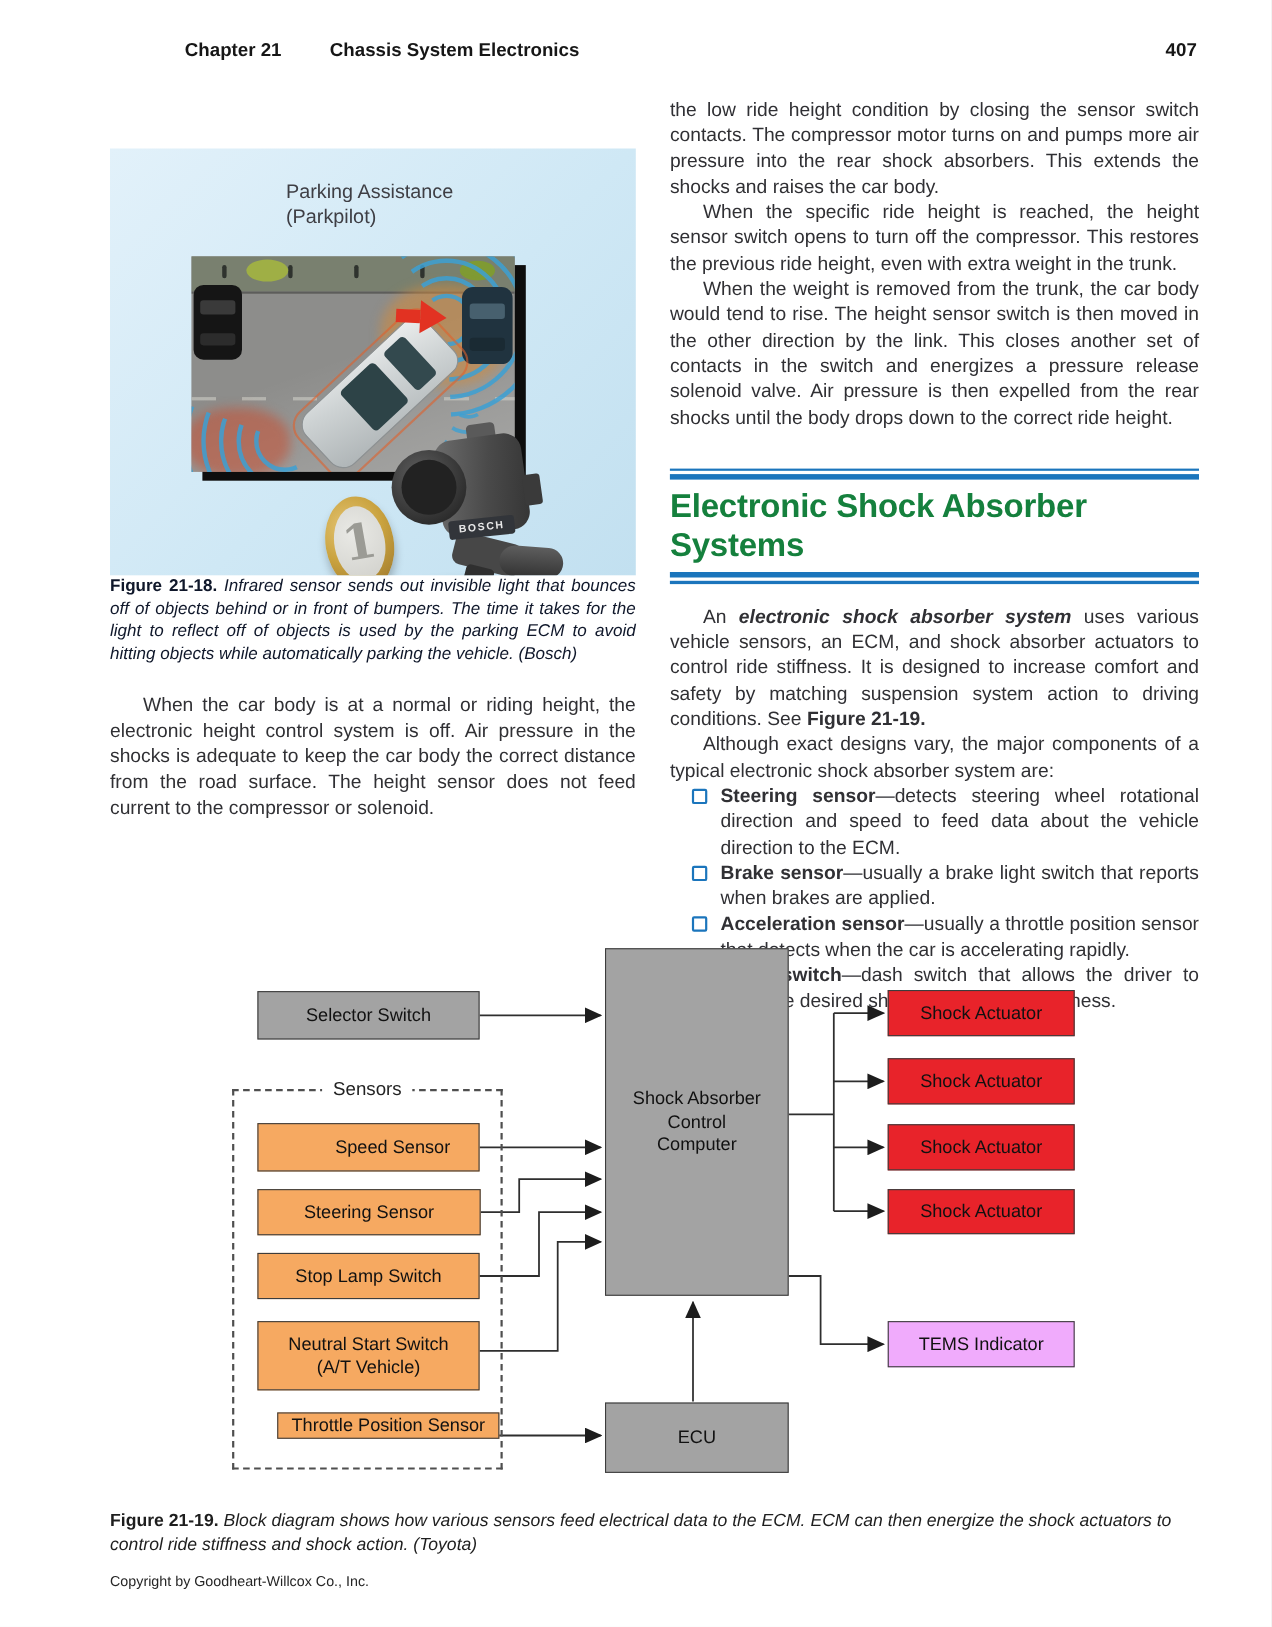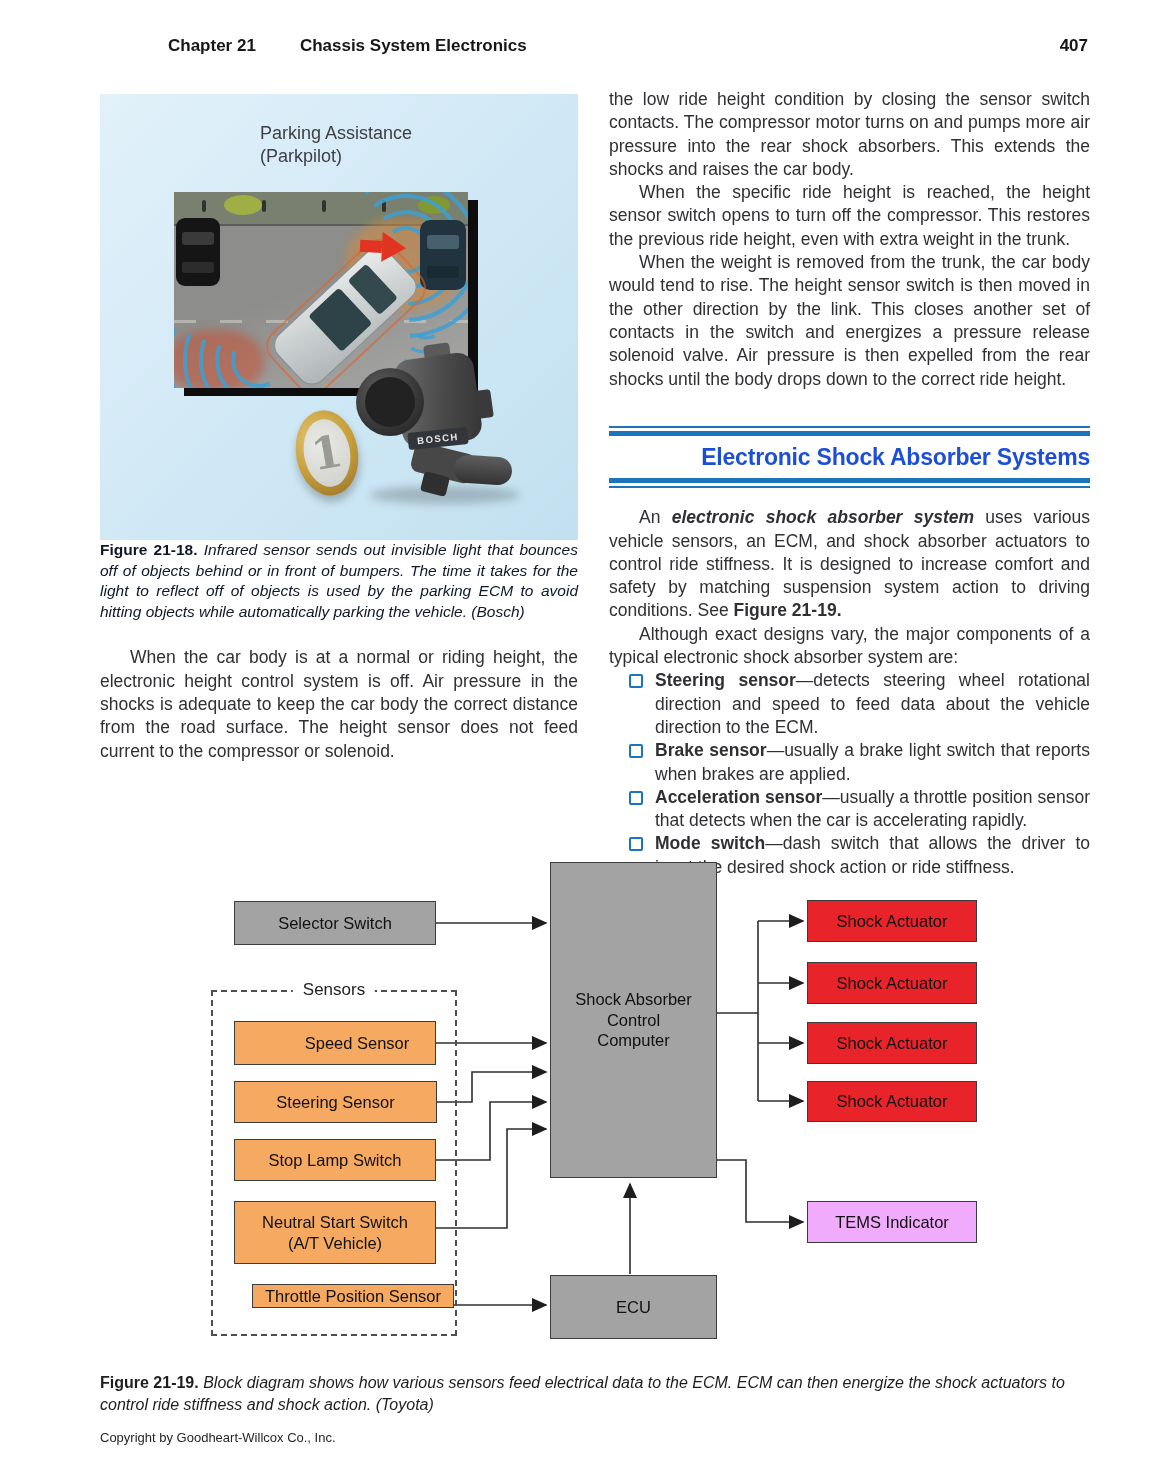--- a/index.html
+++ b/index.html
@@ -18,31 +18,31 @@
   .cap18{margin-top:12px;font-size:15.5px;line-height:20.6px;text-align:justify;color:#0f172a;}
   .cap18 .fb{font-weight:bold;font-style:normal;}
   .cap18 .it{font-style:italic;}
   .lpara{margin-top:24px !important;}
   
   .sec-head{margin-top:35px;margin-bottom:18px;}
   .rule{background:#1b75bc;}
   .rule.thin{height:2.5px;}
   .rule.thick{height:5px;}
   .rule.gap-b{margin-bottom:3px;}
-  .sec-head h2{margin:8px 0 7px;font-size:23px;line-height:1.15;font-weight:bold;color:#1d4ed8;
-               letter-spacing:-0.2px;text-align:right;text-indent:0;}
+  .sec-head h2{margin:8px 0 7px;font-size:30px;line-height:1.15;font-weight:bold;color:#15803d;
+               letter-spacing:-0.2px;text-align:left;text-indent:0;}
   
   ul.bullets{list-style:none;margin:0;padding:0;}
   ul.bullets li{position:relative;padding-left:46px;text-align:justify;}
   .sq{position:absolute;left:20px;top:5px;width:10px;height:10px;border:2.5px solid #1b75bc;border-radius:2px;}
   .term{font-weight:bold;}
   .bi{font-weight:bold;font-style:italic;}
   .fb2{font-weight:bold;}
   
-  .fig18{position:relative;width:478px;height:446px;background:linear-gradient(135deg,#e2f1fa 0%,#cfe8f5 55%,#c2e0f0 100%);overflow:hidden;}
+  .fig18{position:relative;width:478px;height:388px;background:linear-gradient(135deg,#e2f1fa 0%,#cfe8f5 55%,#c2e0f0 100%);overflow:hidden;margin-top:41px;}
   .fig18-title{position:absolute;left:160px;top:28px;font-size:18px;line-height:1.3;color:#3e3e44;white-space:pre-line;text-align:left;}
   .photo-shadow{position:absolute;left:84px;top:106px;width:294px;height:196px;background:#0d0d0d;}
   .photo{position:absolute;left:74px;top:98px;width:294px;height:196px;background:#8d8d8b;overflow:hidden;}
   .sidewalk{position:absolute;left:0;top:0;width:100%;height:32px;background:#79806f;}
   .curb{position:absolute;left:0;top:32px;width:100%;height:2px;background:#5d5d5b;}
   .meter{position:absolute;top:8px;width:4px;height:12px;background:#2f332e;border-radius:2px;}
   .bush{position:absolute;border-radius:50%;}
   .roadlight{position:absolute;left:0;top:34px;width:100%;height:162px;
              background:linear-gradient(160deg,rgba(255,255,255,0) 40%,rgba(255,255,255,.14) 75%,rgba(255,255,255,.22) 100%);}
   .lane{position:absolute;left:0;top:128px;width:100%;height:3px;opacity:.55;

